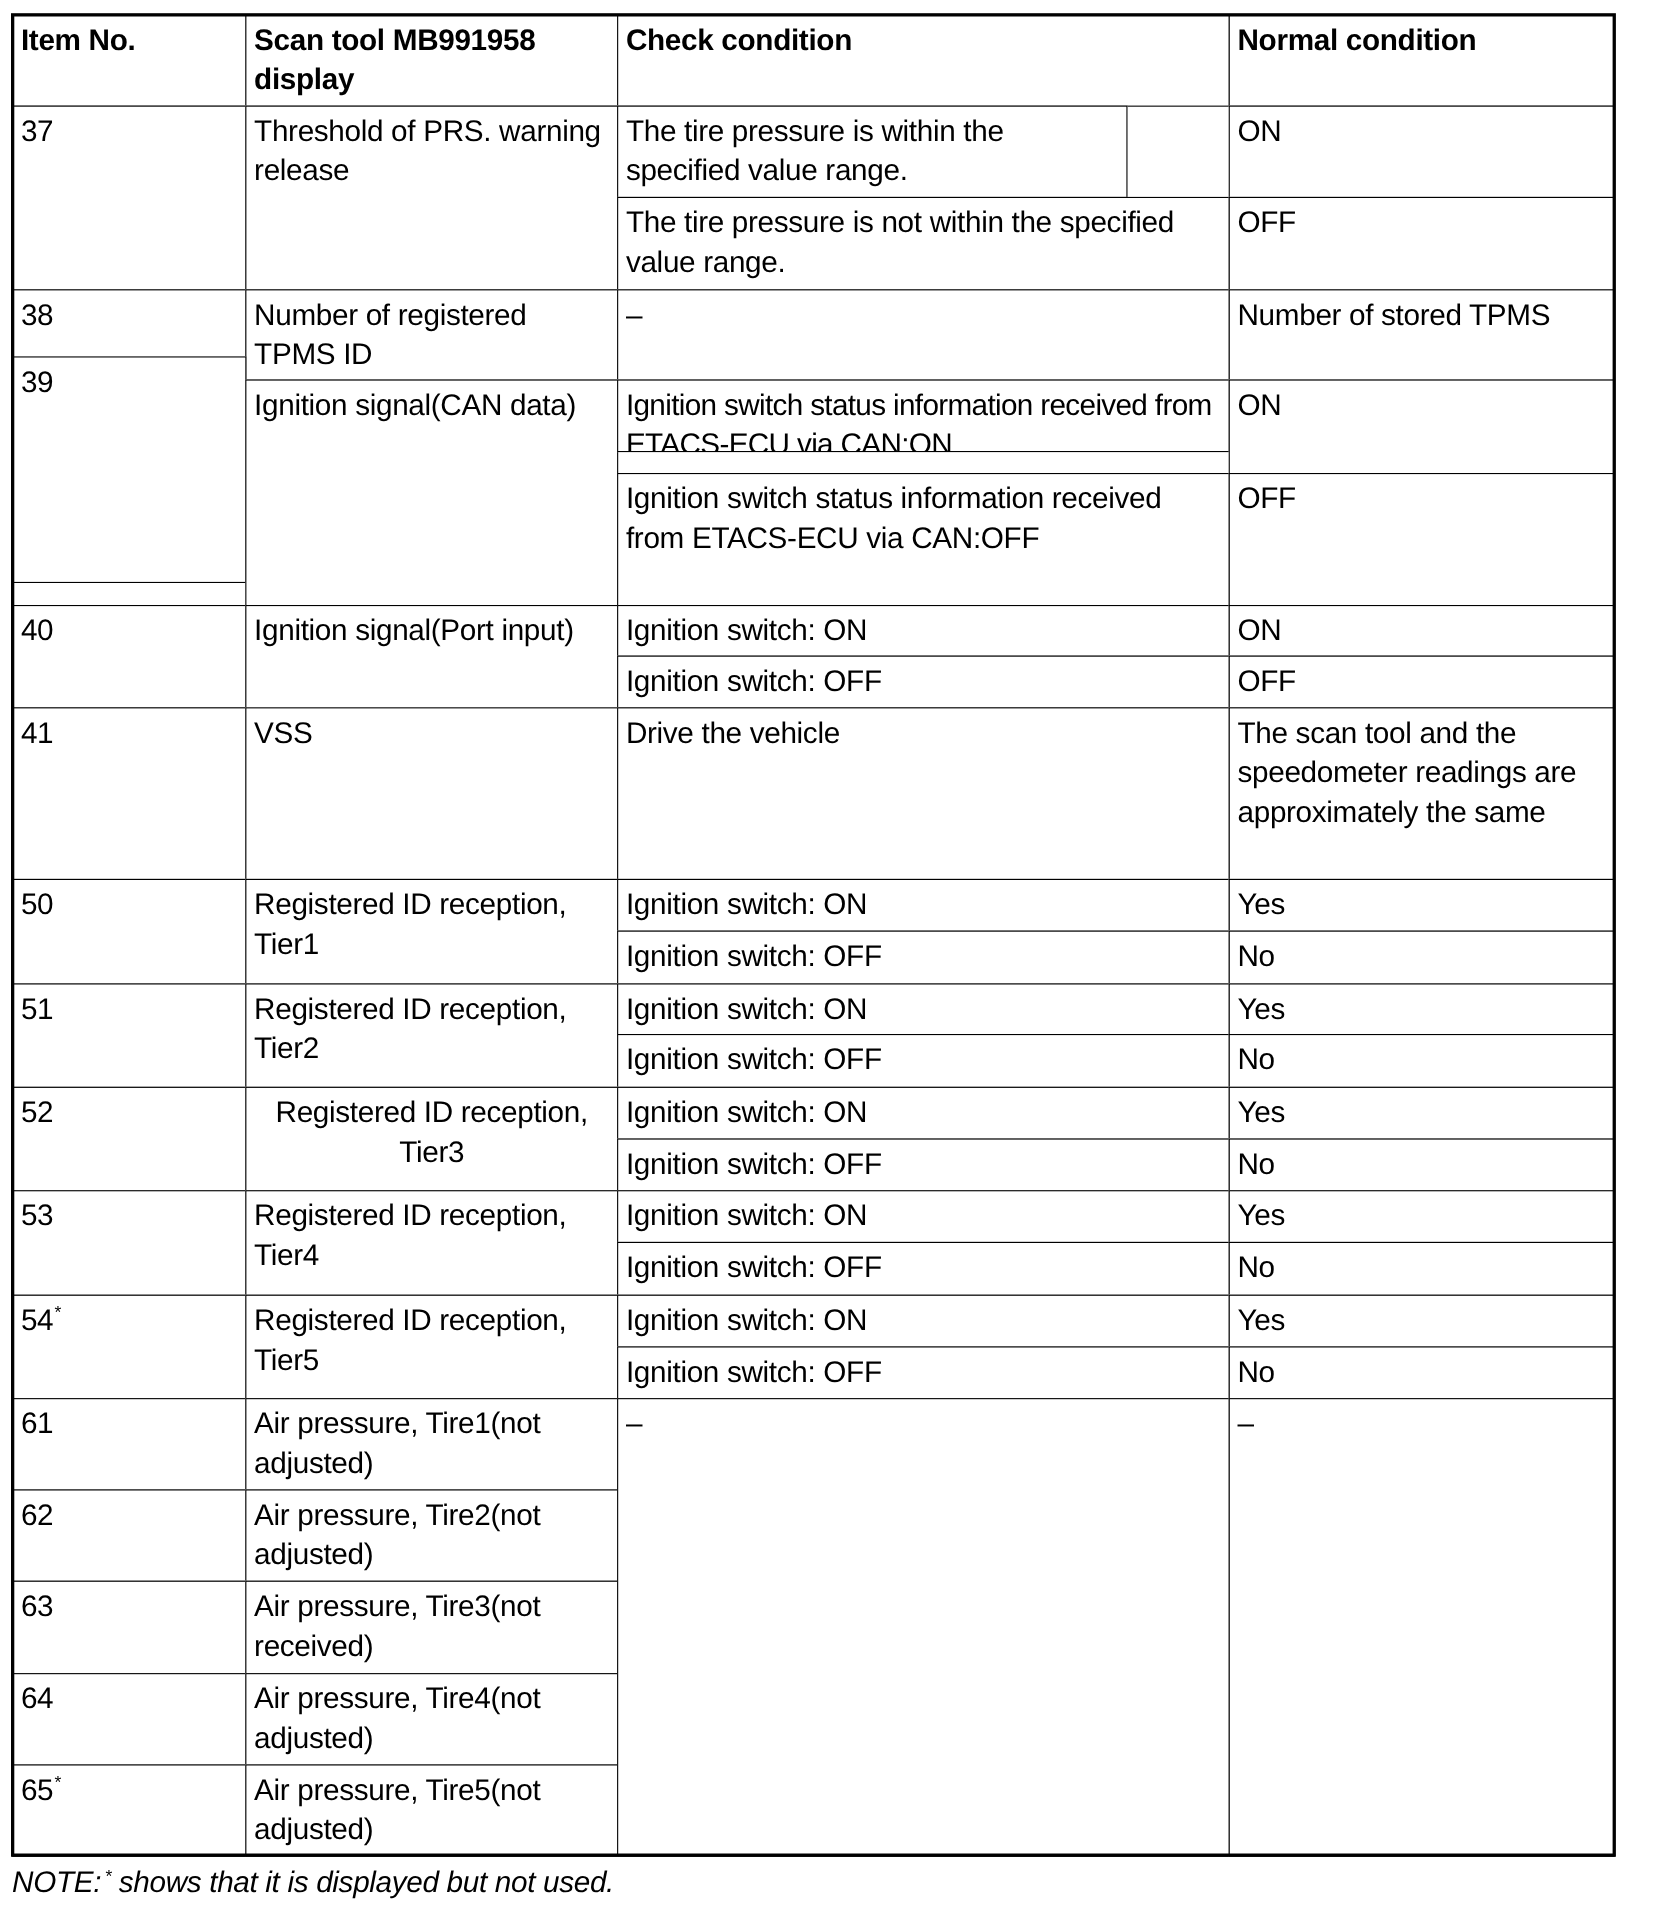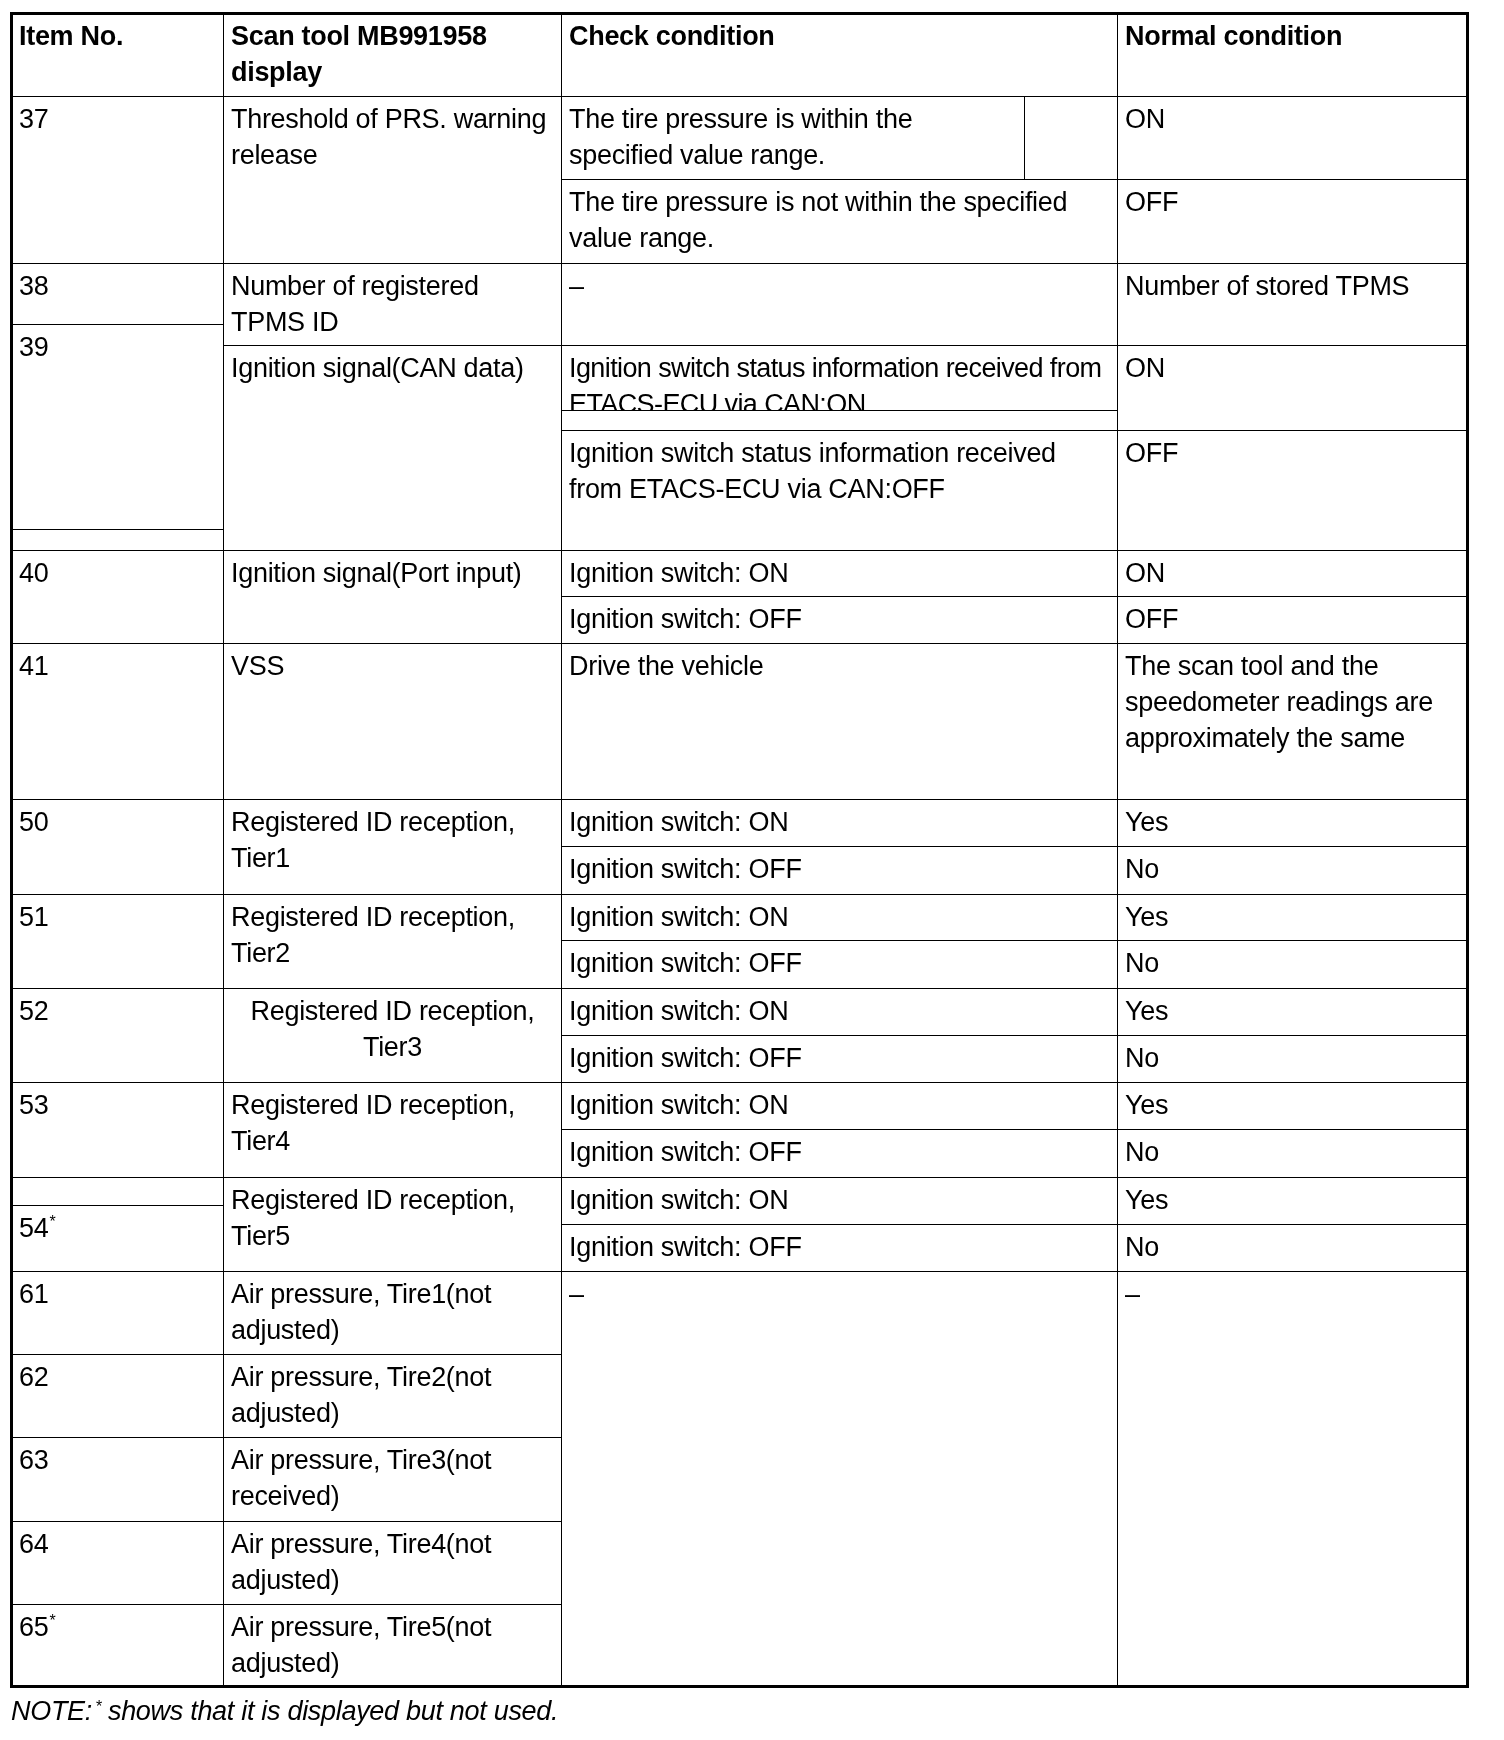--- a/index.html
+++ b/index.html
@@ -79,21 +79,21 @@
   <div class="c" style="left:561px;top:1035px;width:557px;height:48px;">Ignition switch: OFF</div>
   <div class="c" style="left:1117px;top:1035px;width:351px;height:48px;">No</div>
 
   <div class="c" style="left:11px;top:1082px;width:213px;height:96px;">53</div>
   <div class="c" style="left:223px;top:1082px;width:339px;height:96px;">Registered ID reception, Tier4</div>
   <div class="c" style="left:561px;top:1082px;width:557px;height:48px;">Ignition switch: ON</div>
   <div class="c" style="left:1117px;top:1082px;width:351px;height:48px;">Yes</div>
   <div class="c" style="left:561px;top:1129px;width:557px;height:49px;">Ignition switch: OFF</div>
   <div class="c" style="left:1117px;top:1129px;width:351px;height:49px;">No</div>
 
-  <div class="c" style="left:11px;top:1177px;width:213px;height:95px;margin-top:28px;">
+  <div class="c" style="left:11px;top:1177px;width:213px;height:95px;">
     <span>54</span><sup class="ast">*</sup>
   </div>
   <div class="c" style="left:223px;top:1177px;width:339px;height:95px;">Registered ID reception, Tier5</div>
   <div class="c" style="left:561px;top:1177px;width:557px;height:48px;">Ignition switch: ON</div>
   <div class="c" style="left:1117px;top:1177px;width:351px;height:48px;">Yes</div>
   <div class="c" style="left:561px;top:1224px;width:557px;height:48px;">Ignition switch: OFF</div>
   <div class="c" style="left:1117px;top:1224px;width:351px;height:48px;">No</div>
 
   <div class="c" style="left:11px;top:1271px;width:213px;height:84px;">61</div>
   <div class="c" style="left:223px;top:1271px;width:339px;height:84px;">Air pressure, Tire1(not adjusted)</div>

